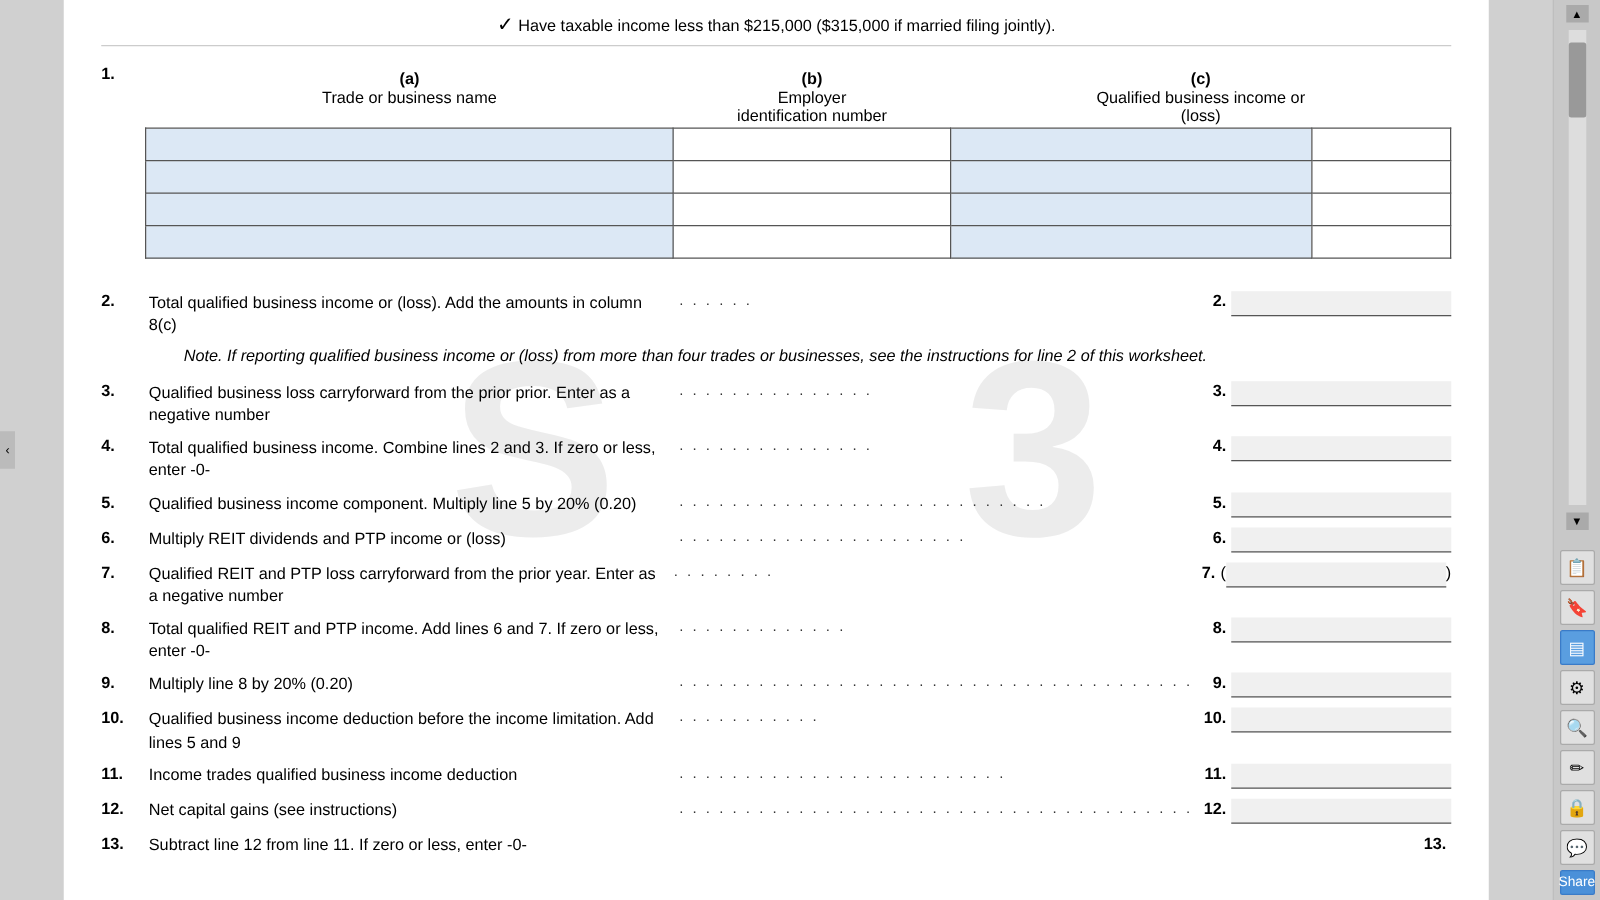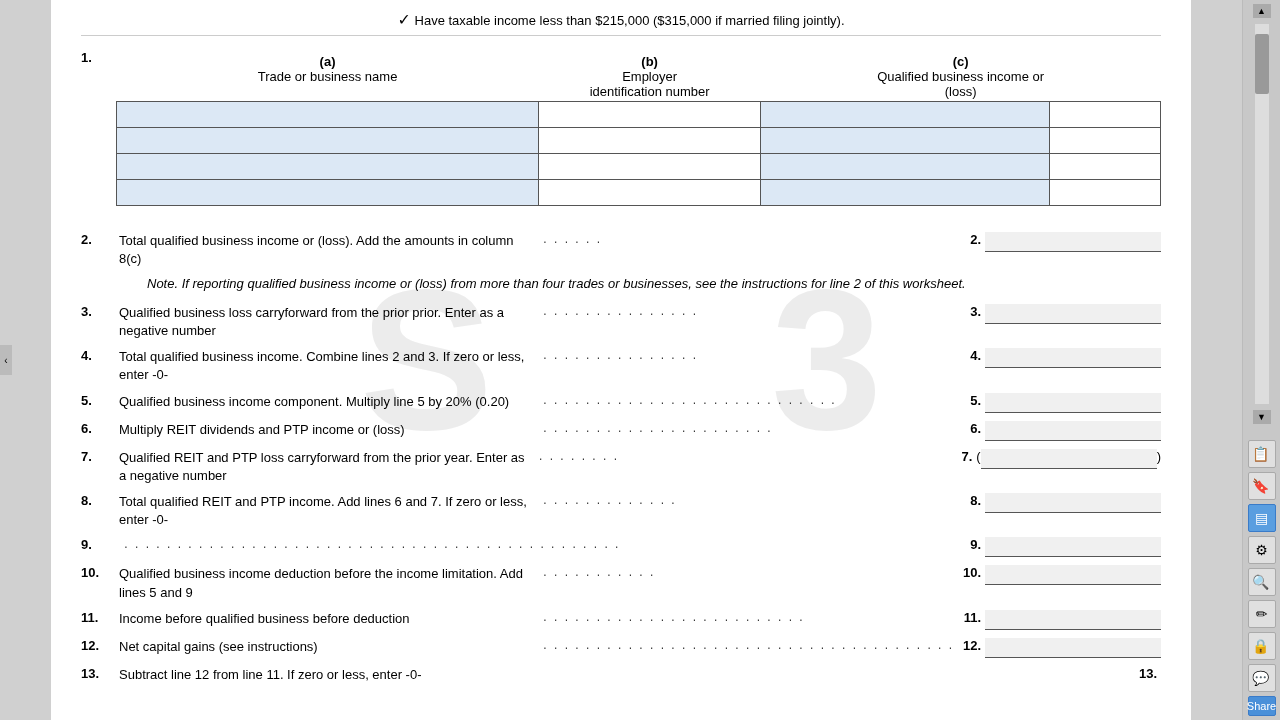--- a/index.html
+++ b/index.html
@@ -297,36 +297,37 @@
           <div class="line-row">
             <span class="line-number">8.</span>
             <span class="line-text">Total qualified REIT and PTP income. Add lines 6 and 7. If zero or less, enter -0-</span>
             <span class="dots">&nbsp;. . . . . . . . . . . . .</span>
             <span class="line-ref">8.</span>
             <input type="text" class="line-input" style="background: rgb(240, 240, 240);">
           </div>
 
           <div class="line-row">
             <span class="line-number">9.</span>
+            <span class="line-text">Multiply line 8 by 20% (0.20)</span>
             <span class="dots">&nbsp;. . . . . . . . . . . . . . . . . . . . . . . . . . . . . . . . . . . . . . . . . . . . . . .</span>
             <span class="line-ref">9.</span>
             <input type="text" class="line-input" style="background: rgb(240, 240, 240);">
           </div>
 
           <div class="line-row">
             <span class="line-number">10.</span>
             <span class="line-text">Qualified business income deduction before the income limitation. Add lines 5 and 9</span>
             <span class="dots">&nbsp;. . . . . . . . . . .</span>
             <span class="line-ref">10.</span>
             <input type="text" class="line-input" style="background: rgb(240, 240, 240);">
           </div>
 
           <div class="line-row">
             <span class="line-number">11.</span>
-            <span class="line-text">Income before qualified business before deduction</span>
+            <span class="line-text">Income trades qualified business income deduction</span>
             <span class="dots">&nbsp;. . . . . . . . . . . . . . . . . . . . . . . . .</span>
             <span class="line-ref">11.</span>
             <input type="text" class="line-input" style="background: rgb(240, 240, 240);">
           </div>
 
           <div class="line-row">
             <span class="line-number">12.</span>
             <span class="line-text">Net capital gains (see instructions)</span>
             <span class="dots">&nbsp;. . . . . . . . . . . . . . . . . . . . . . . . . . . . . . . . . . . . . . . . . .</span>
             <span class="line-ref">12.</span>

